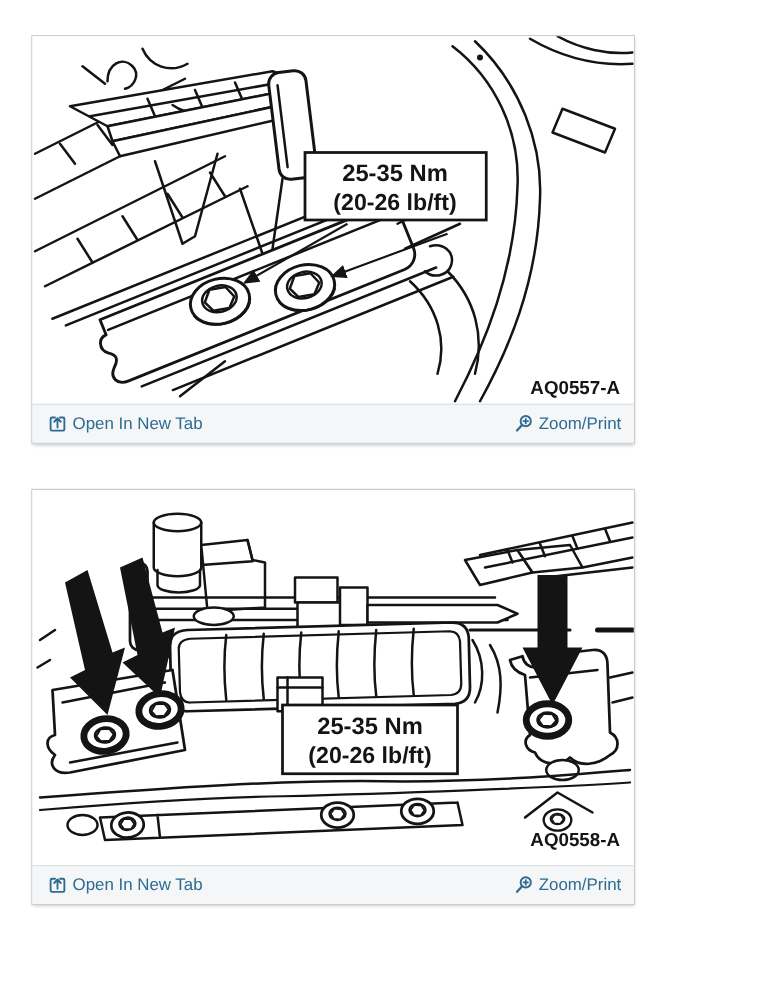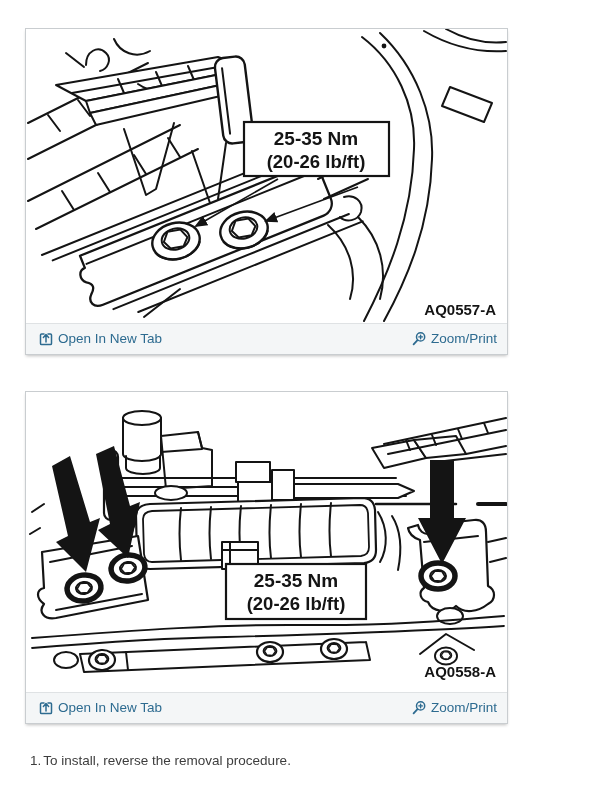--- a/index.html
+++ b/index.html
@@ -241,17 +241,14 @@
         <svg class="ic" width="16" height="16" viewBox="0 0 16 16">
           <circle cx="9.6" cy="5.9" r="4.1" fill="none" stroke="currentColor" stroke-width="1.5"></circle>
           <path d="M9.6,4.1 V7.7 M7.8,5.9 H11.4" stroke="currentColor" stroke-width="1.4" stroke-linecap="round"></path>
           <path d="M6.5,9.2 L2.6,13.4" stroke="currentColor" stroke-width="1.8" stroke-linecap="round"></path>
         </svg>
         <span>Zoom/Print</span>
       </a>
     </div>
   </div>
 
-  <div class="step">
-    <span>1.</span><span>To install, reverse the removal procedure.</span>
-  </div>
 
 </div>
 
 </body></html>

